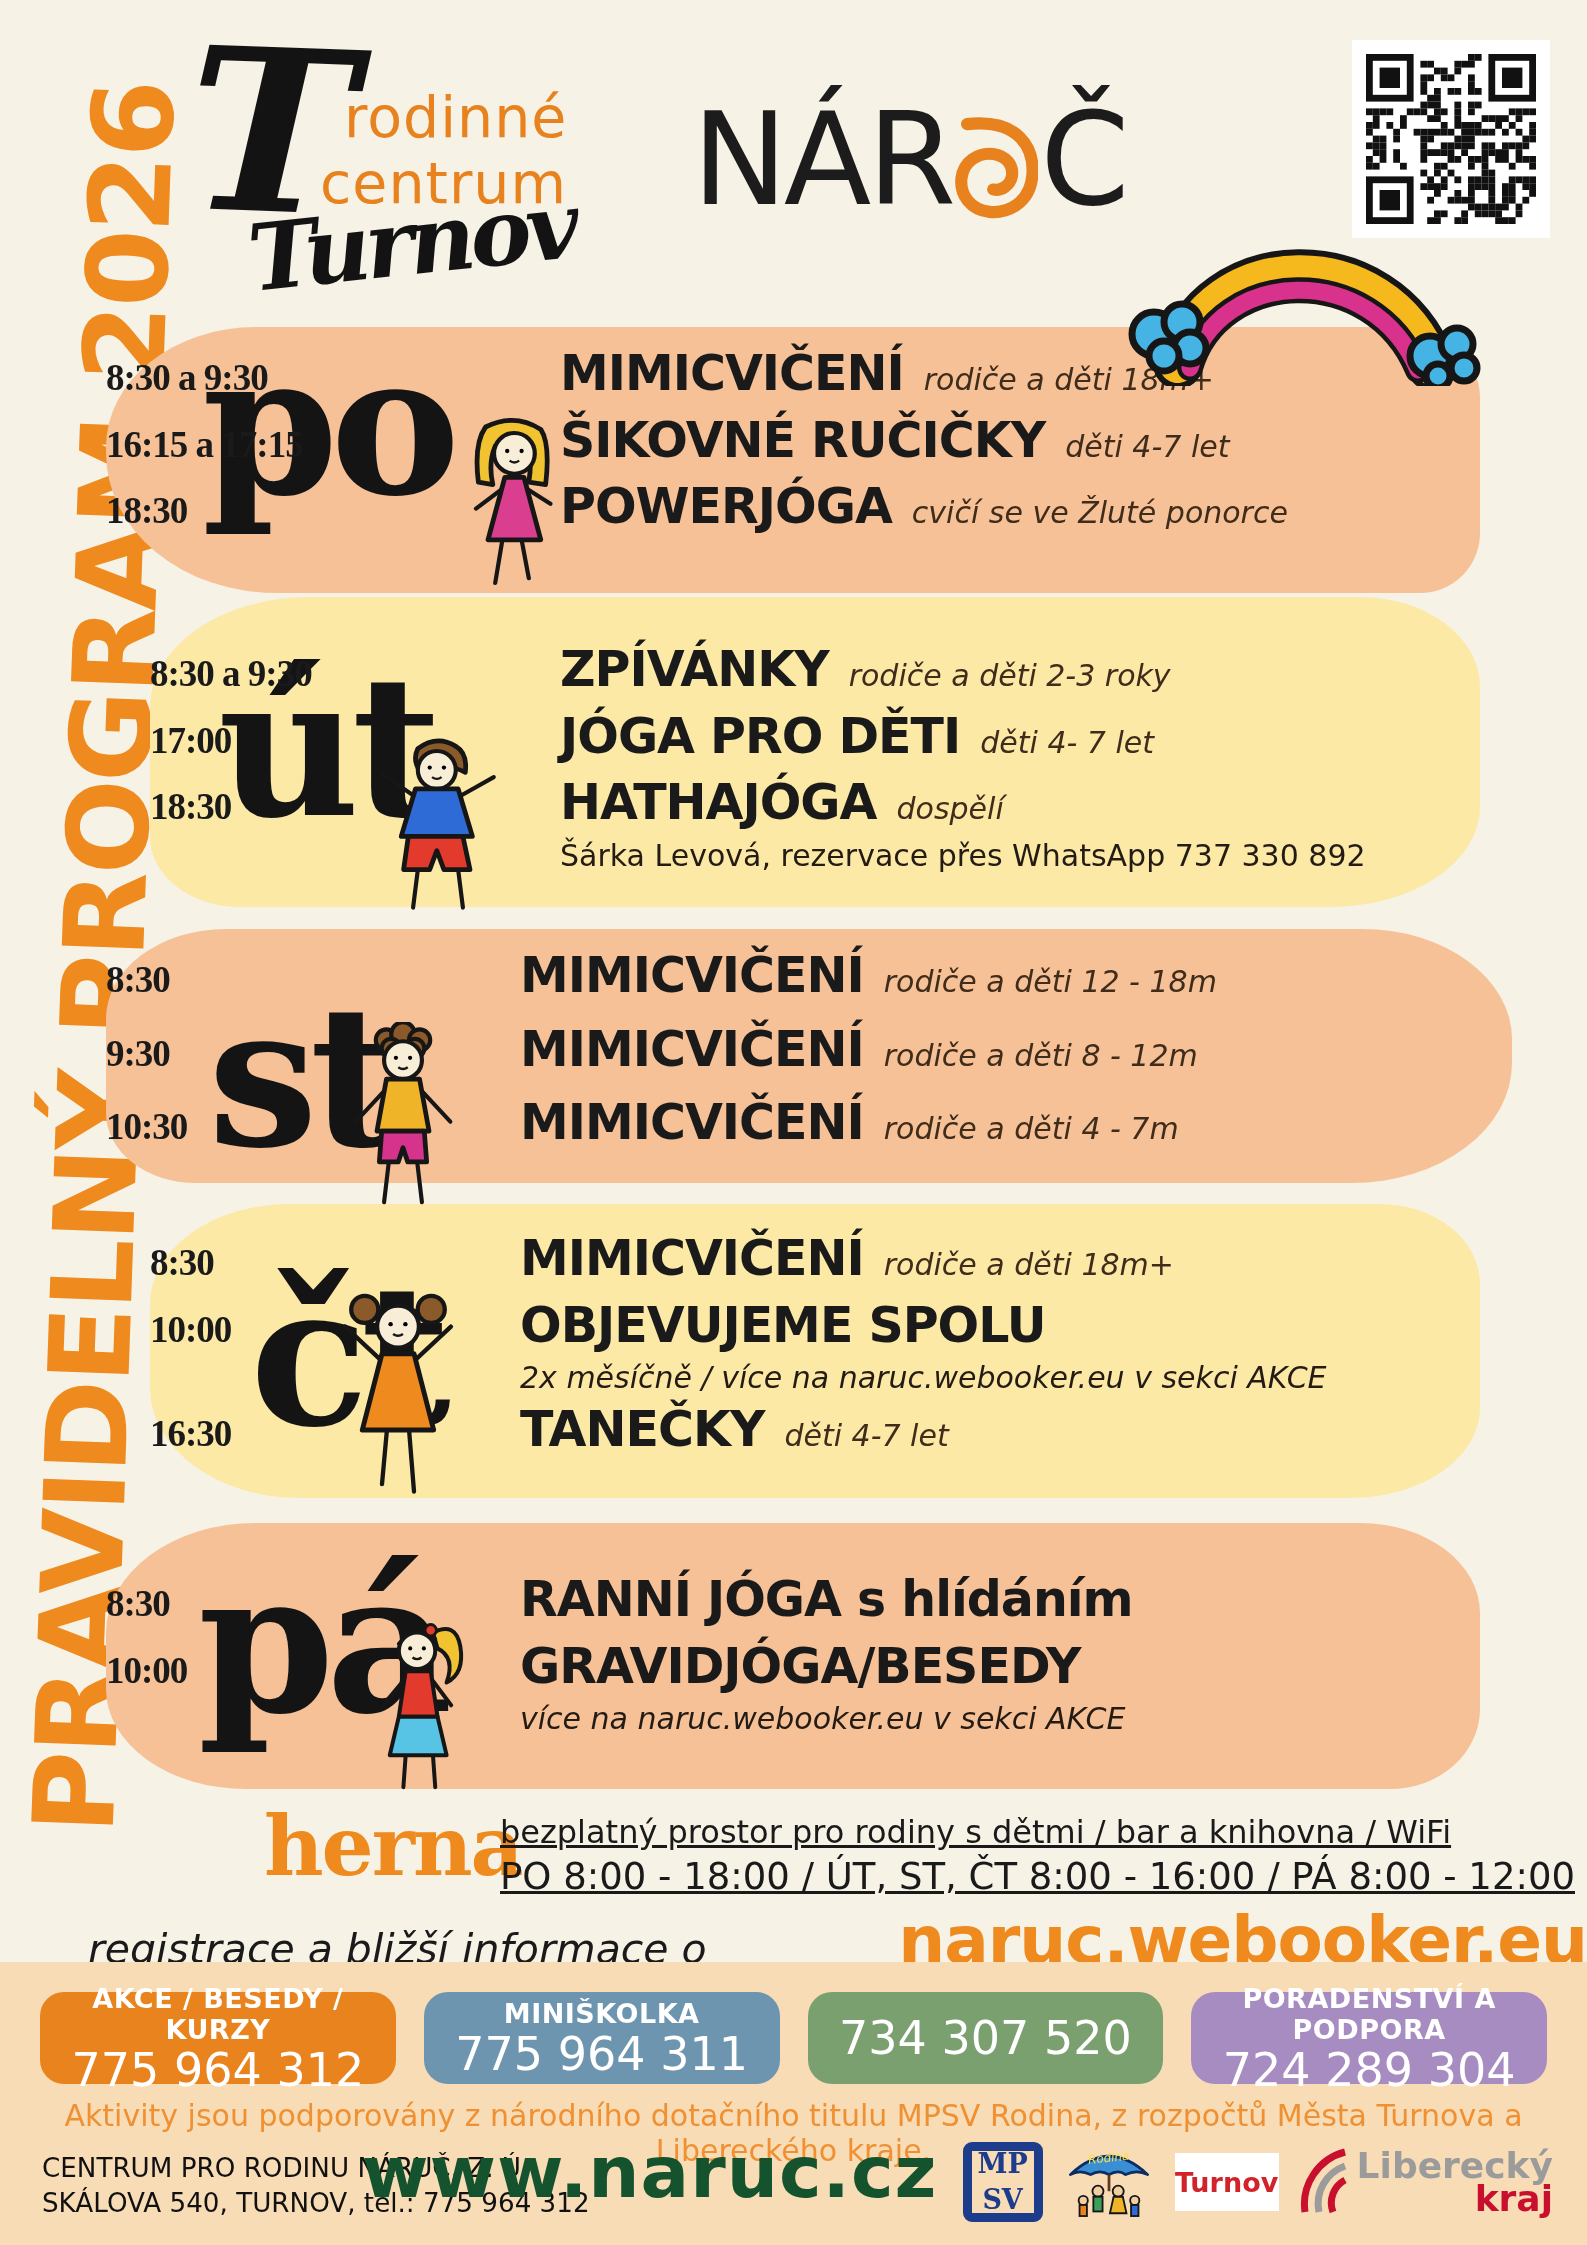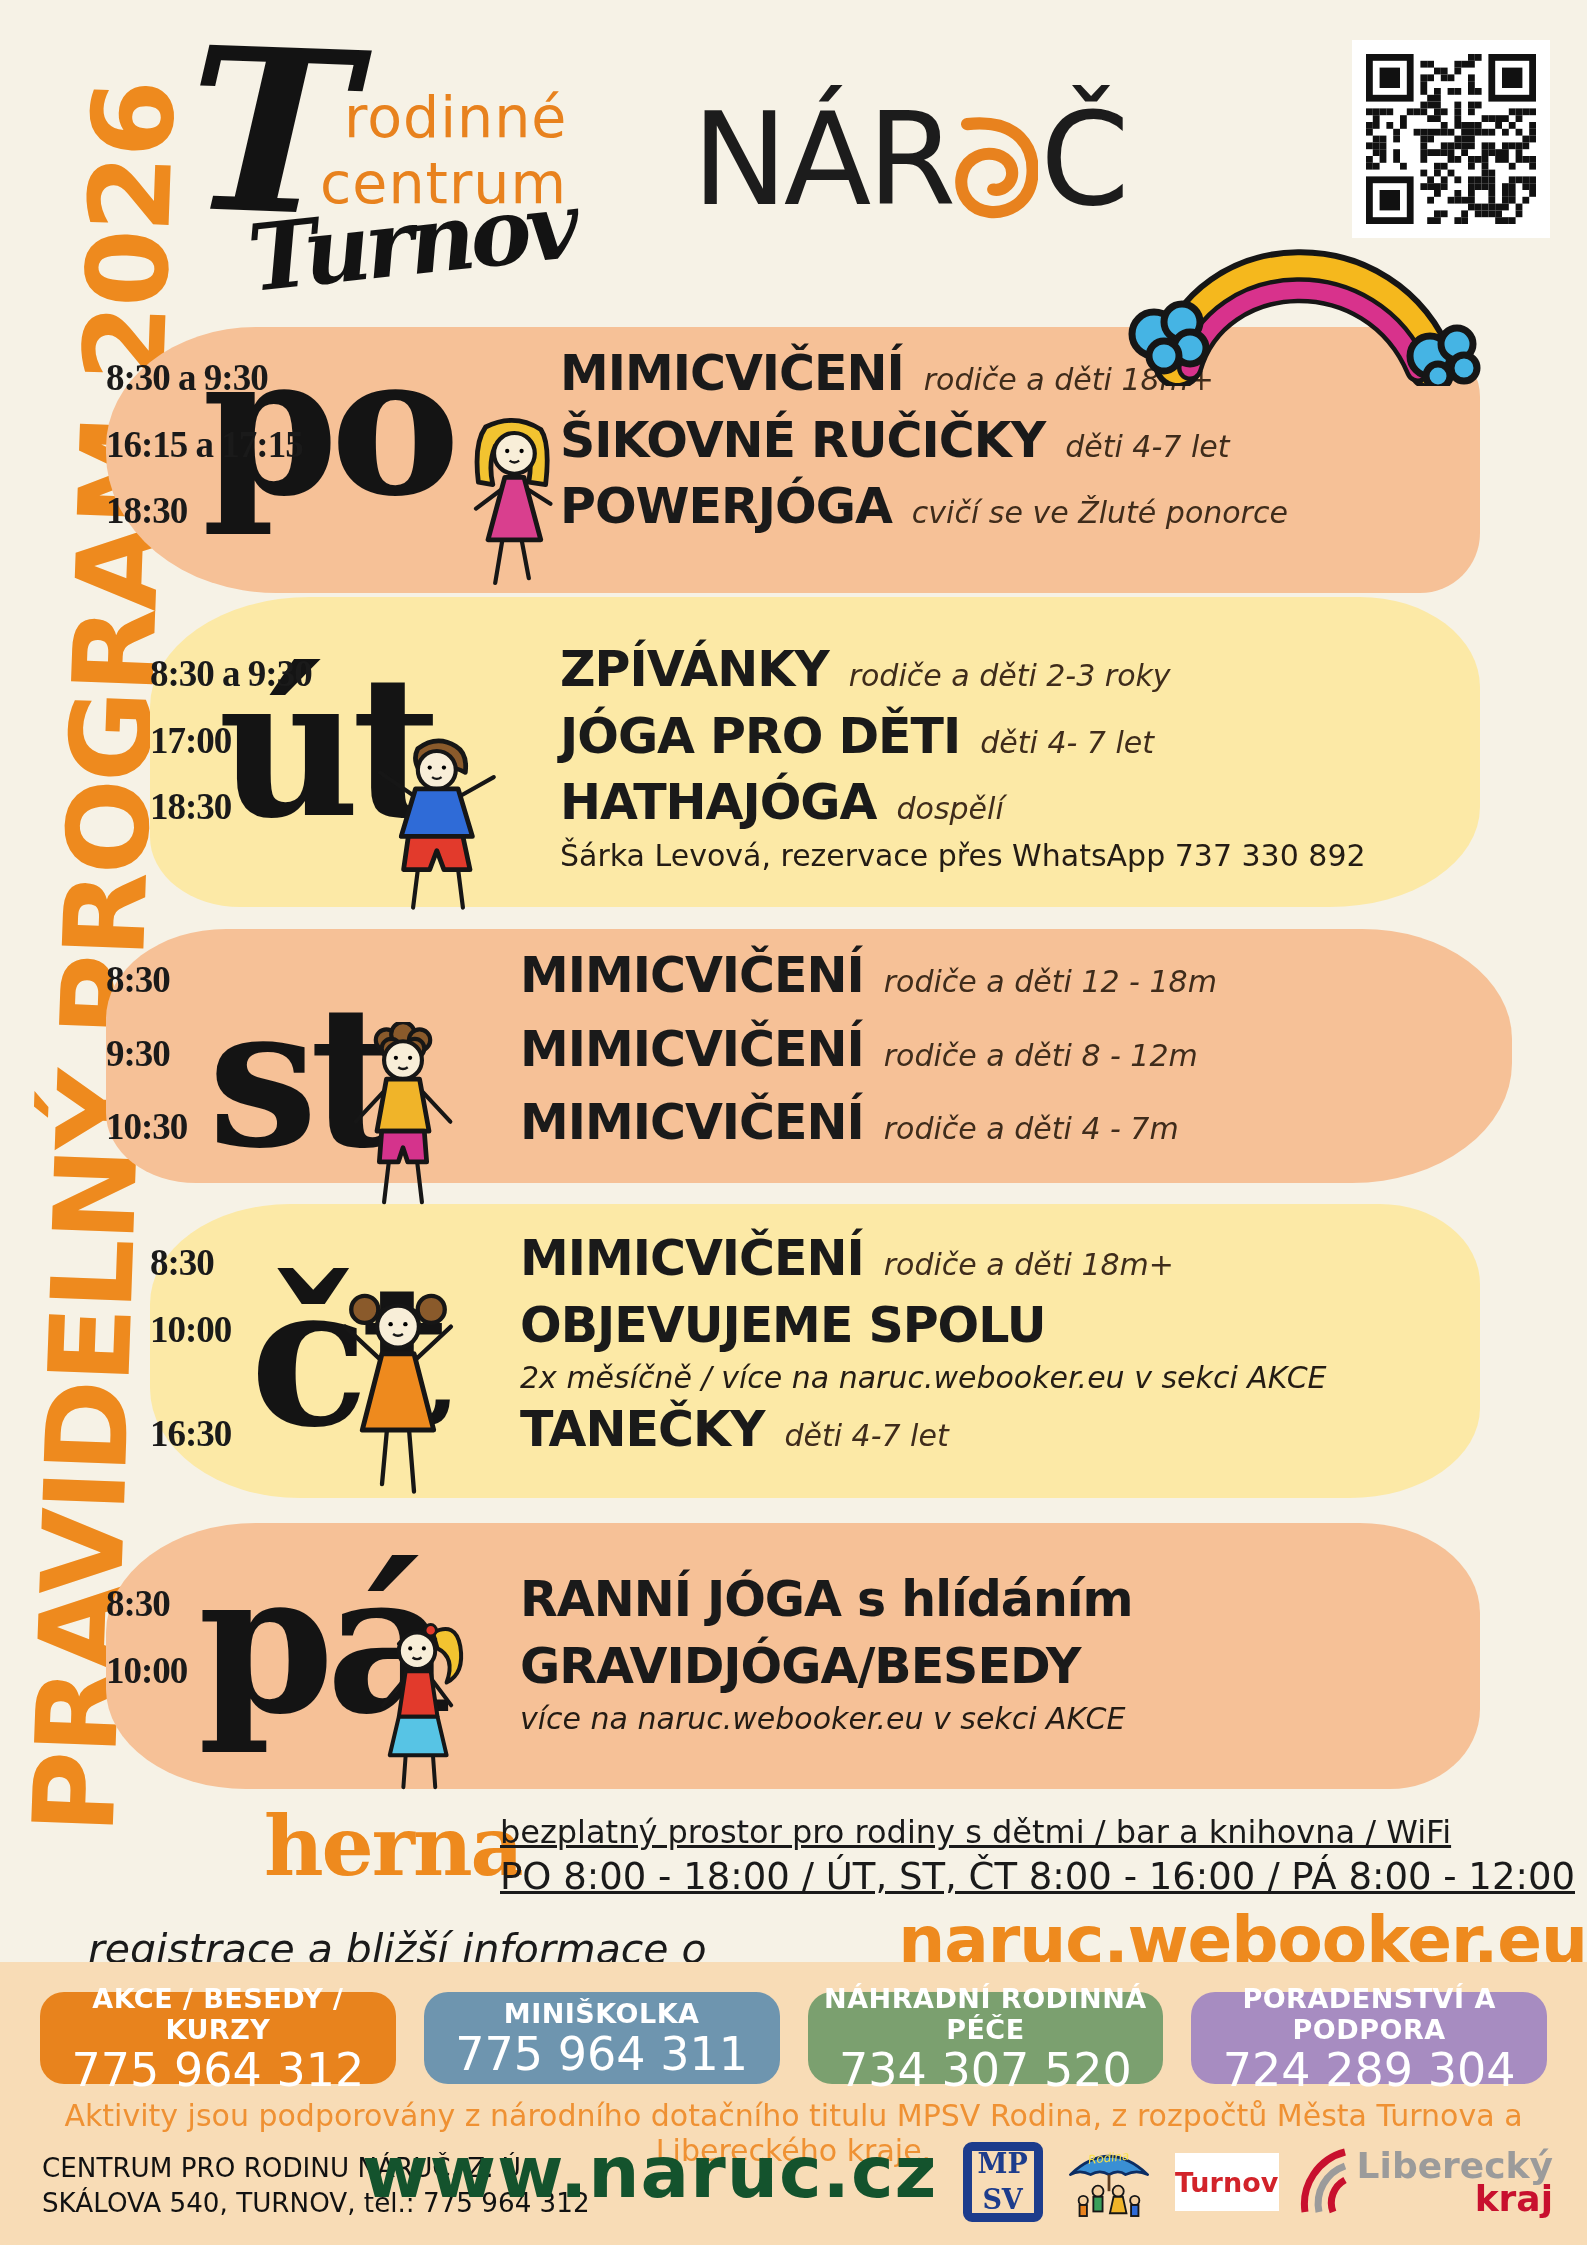--- a/index.html
+++ b/index.html
@@ -536,21 +536,20 @@
     <div class="contacts">
       <div class="cbox c0">
         <div class="clabel">AKCE / BESEDY / KURZY</div>
         <div class="cphone">775 964 312</div>
       </div>
       <div class="cbox c1">
         <div class="clabel">MINIŠKOLKA</div>
         <div class="cphone">775 964 311</div>
       </div>
       <div class="cbox c2">
-        <div class="clabel">NÁHRADNÍ RODINNÁ PÉČE</div>
         <div class="cphone">734 307 520</div>
       </div>
       <div class="cbox c3">
         <div class="clabel">PORADENSTVÍ A PODPORA</div>
         <div class="cphone">724 289 304</div>
       </div>
     </div>
 
     <div class="disclaimer">Aktivity jsou podporovány z národního dotačního titulu MPSV Rodina, z rozpočtů Města Turnova a Libereckého kraje.</div>
 

